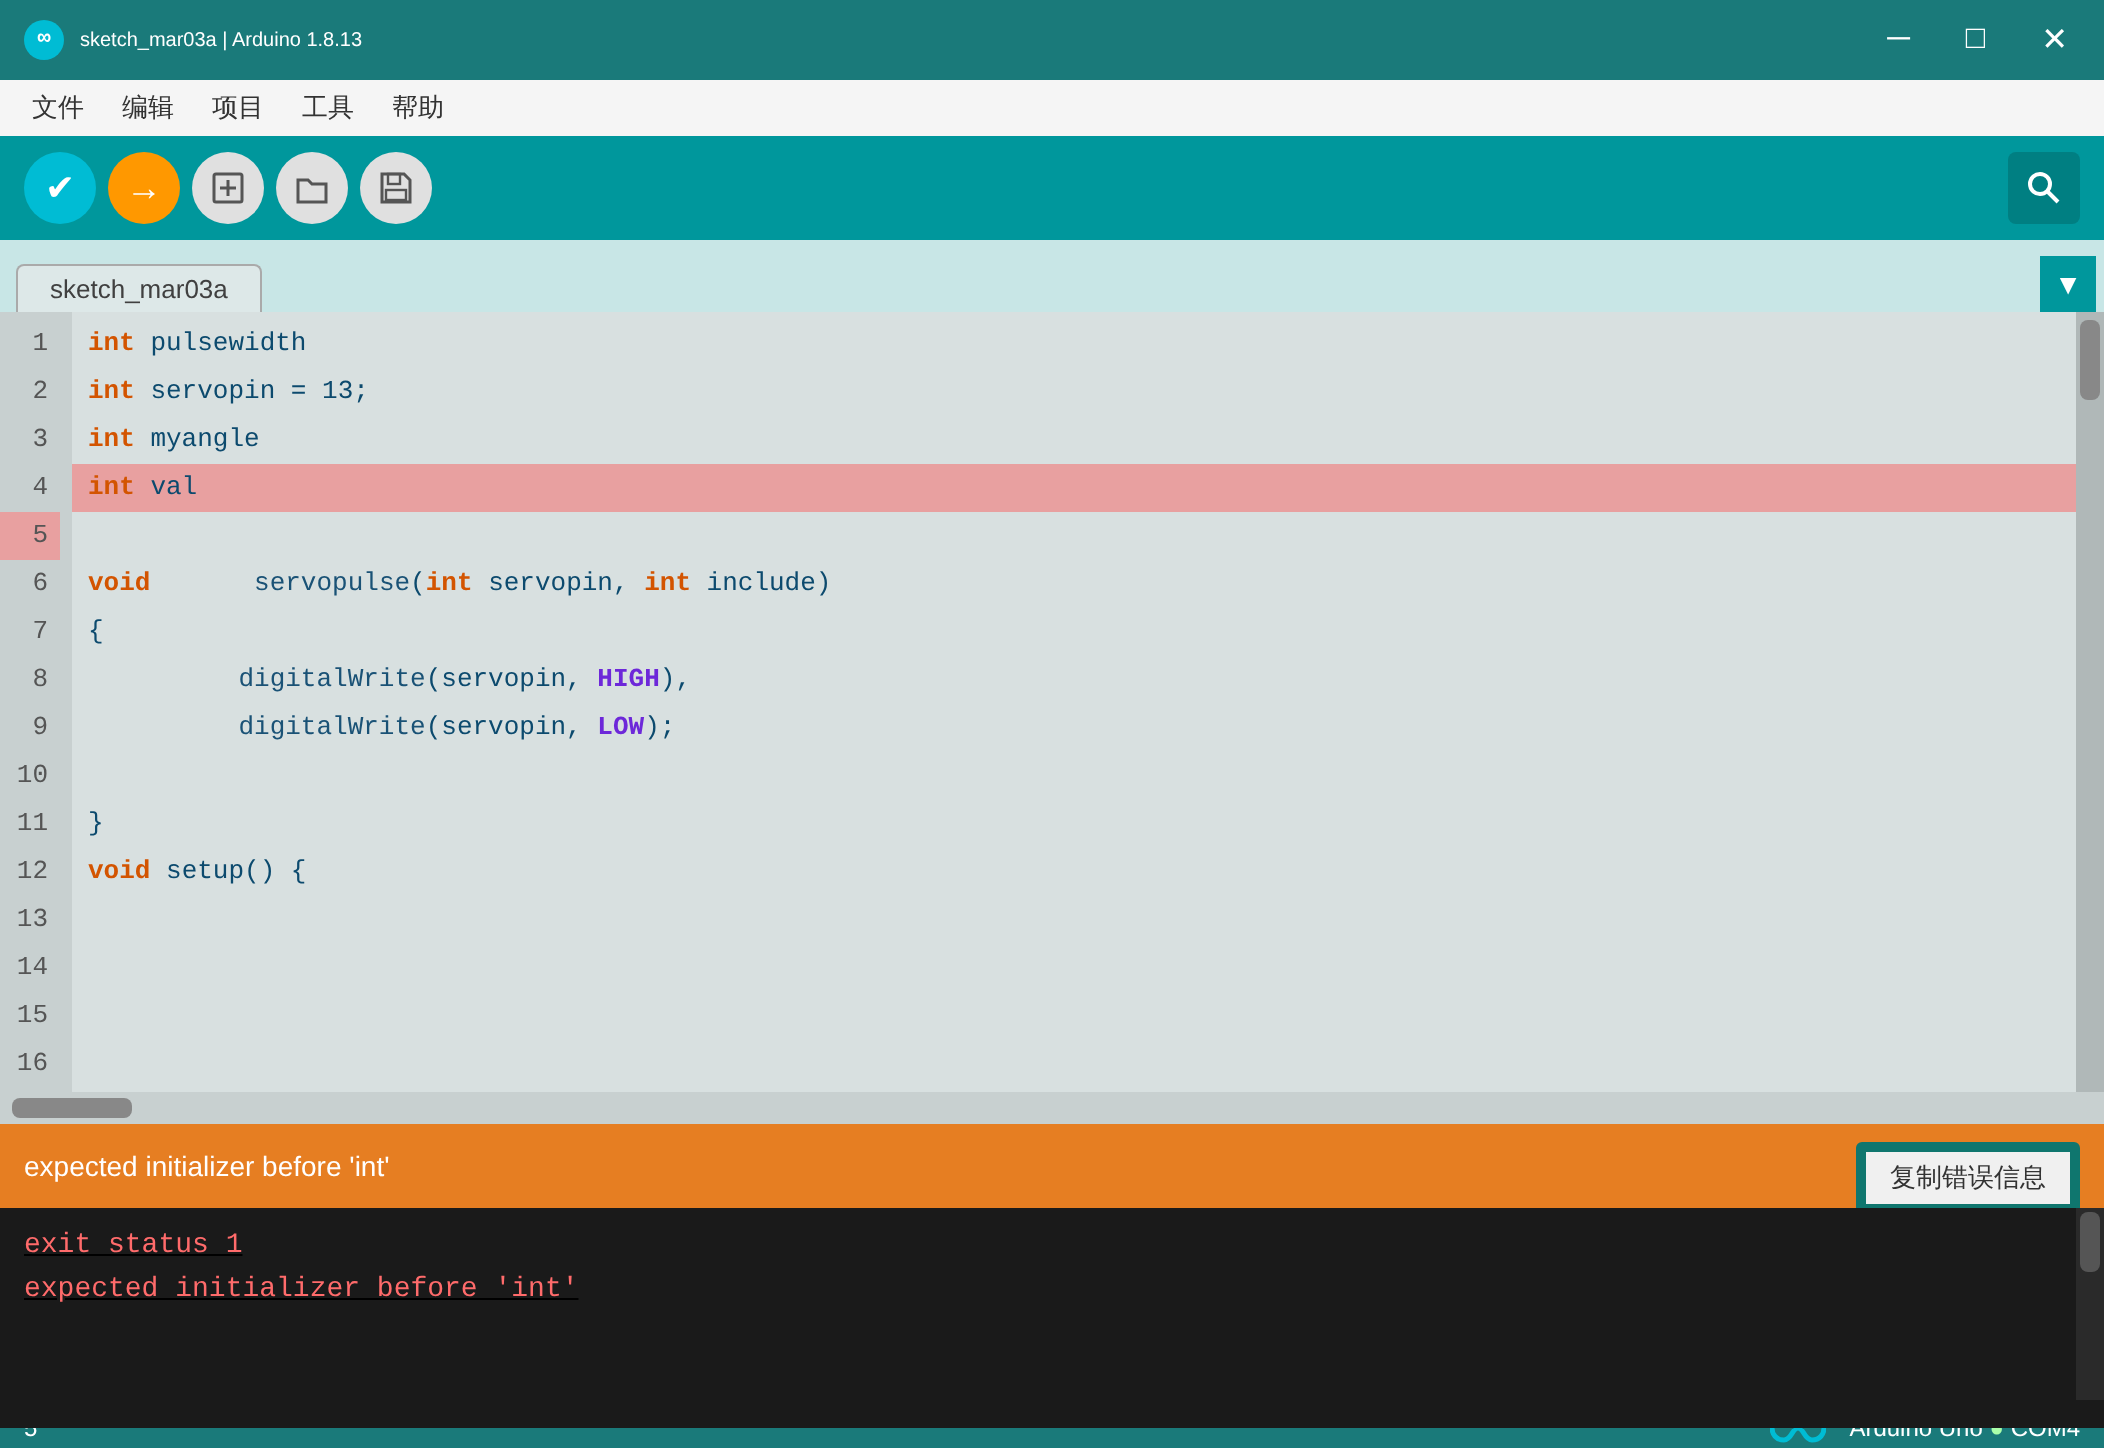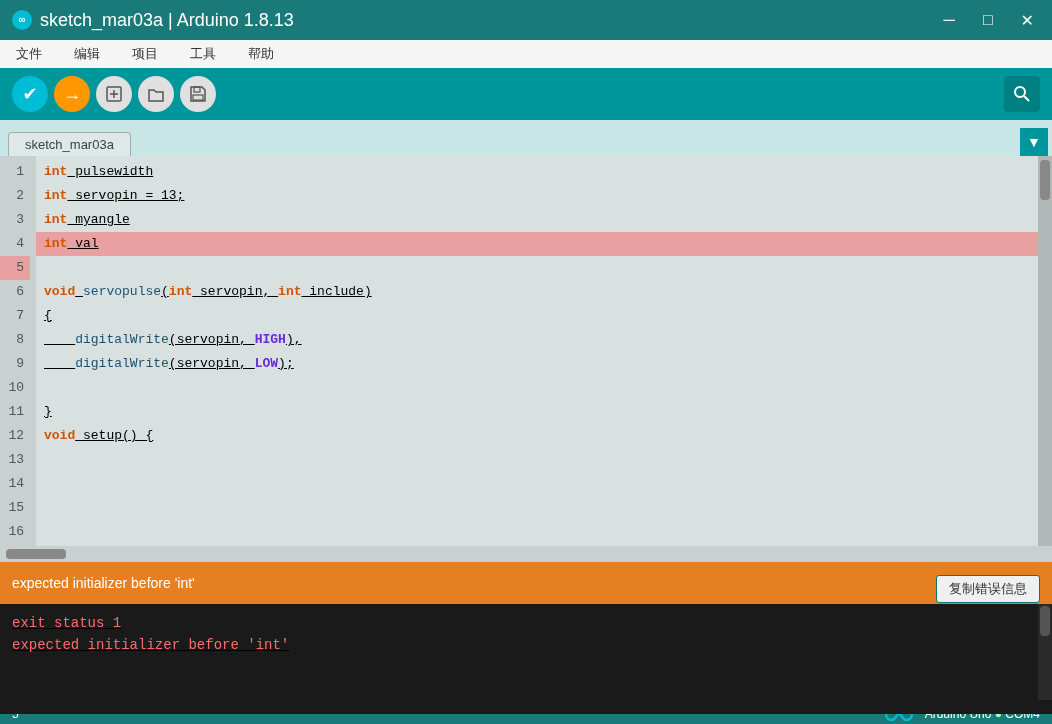--- a/index.html
+++ b/index.html
@@ -26,21 +26,21 @@
       border-radius: 50%;
       display: flex;
       align-items: center;
       justify-content: center;
       font-size: 11px;
       color: white;
       font-weight: bold;
     }
     .title-text {
       color: white;
-      font-size: 18px;
+      font-size: 10px;
       font-family: Arial, sans-serif;
     }
     .window-controls {
       display: flex;
       gap: 16px;
     }
     .window-btn {
       color: white;
       font-size: 16px;
       cursor: pointer;
@@ -49,21 +49,21 @@
       padding: 2px 6px;
     }
 
     
     .menu-bar {
       background: #f5f5f5;
       height: 28px;
       display: flex;
       align-items: center;
       padding: 0 8px;
-      gap: 16px;
+      gap: 3px;
     }
     .menu-item {
       font-family: Arial, sans-serif;
       font-size: 13px;
       padding: 2px 8px;
       cursor: pointer;
       color: #333;
     }
 
     
@@ -179,24 +179,24 @@
       align-items: center;
       padding-left: 8px;
       white-space: pre;
     }
     .code-line.highlighted {
       background: #e8a0a0;
     }
     .code-line.normal { background: transparent; }
     
     .kw { color: #d35400; font-weight: bold; } 
-    .fn { color: #1a5276; } 
+    .fn { color: #1a5276; margin-left: 44px; } 
     .inc { color: #2874a6; } 
     .pp { color: #6c3483; }
-    .plain { color: #000000; text-decoration: underline; }
+    .plain { color: #0c4a6e; }
     .const-kw { color: #6d28d9; font-weight: bold; }
 
     .scrollbar-v {
       width: 14px;
       background: #b0b8b8;
       display: flex;
       flex-direction: column;
       align-items: center;
       padding: 2px 0;
     }
@@ -217,21 +217,21 @@
       padding: 0 12px;
       justify-content: space-between;
     }
     .error-text {
       font-family: Arial, sans-serif;
       font-size: 14px;
       color: white;
     }
     .copy-error-btn {
       background: #f0f0f0;
-      border: 1px solid #0f766e;
+      border: 5px solid #0f766e;
       padding: 4px 12px;
       font-size: 13px;
       font-family: Arial, sans-serif;
       cursor: pointer;
       border-radius: 3px;
       color: #333;
       margin-top: 12px;
     }
 
     

